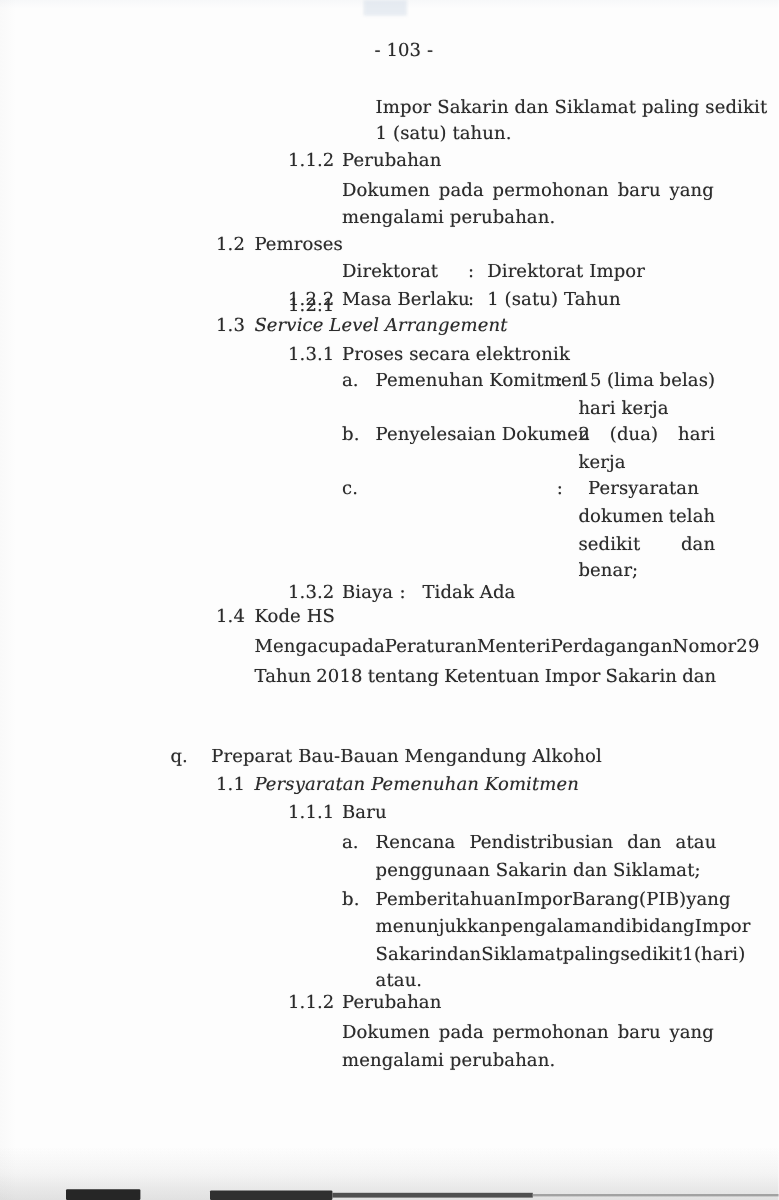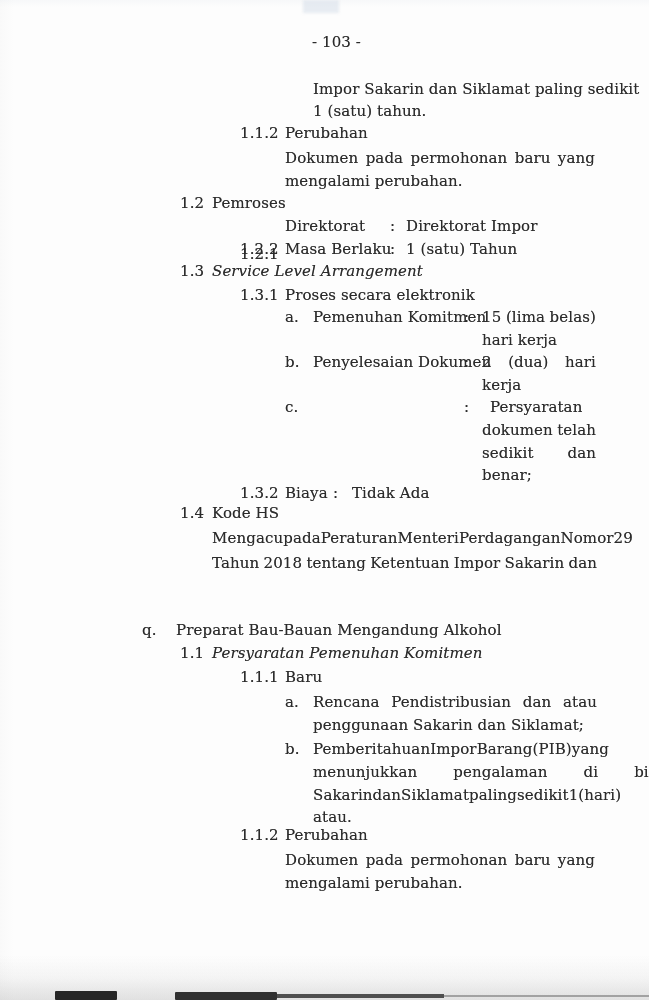--- a/index.html
+++ b/index.html
@@ -149,21 +149,21 @@
   <div class="t" style="left:313px;top:716px;">penggunaan Sakarin dan Siklamat;</div>
 
   <div class="t" style="left:285px;top:740px;">b.</div>
   <div class="t j" style="left:313px;top:740px;width:284px;">
       <span>Pemberitahuan</span>
       <span>Impor</span>
       <span>Barang</span>
       <span>(PIB)</span>
       <span>yang</span>
     </div>
-  <div class="t j" style="left:313px;top:763px;width:284px;gap:36px;">
+  <div class="t j" style="left:313px;top:763px;width:284px;">
       <span>menunjukkan</span>
       <span>pengalaman</span>
       <span>di</span>
       <span>bidang</span>
       <span>Impor</span>
     </div>
   <div class="t j" style="left:313px;top:786px;width:284px;">
       <span>Sakarin</span>
       <span>dan</span>
       <span>Siklamat</span>

